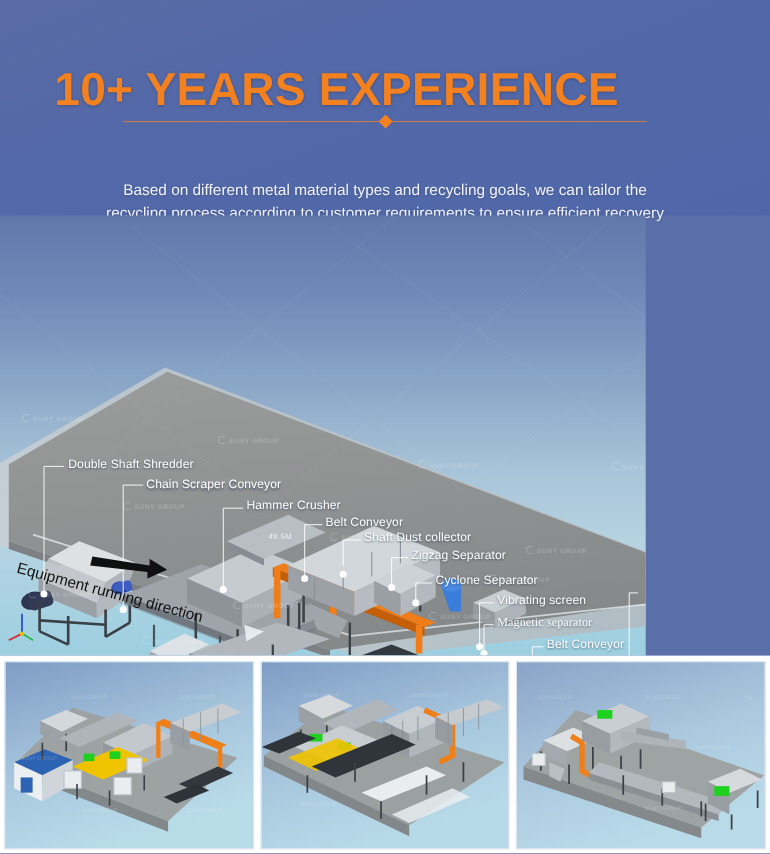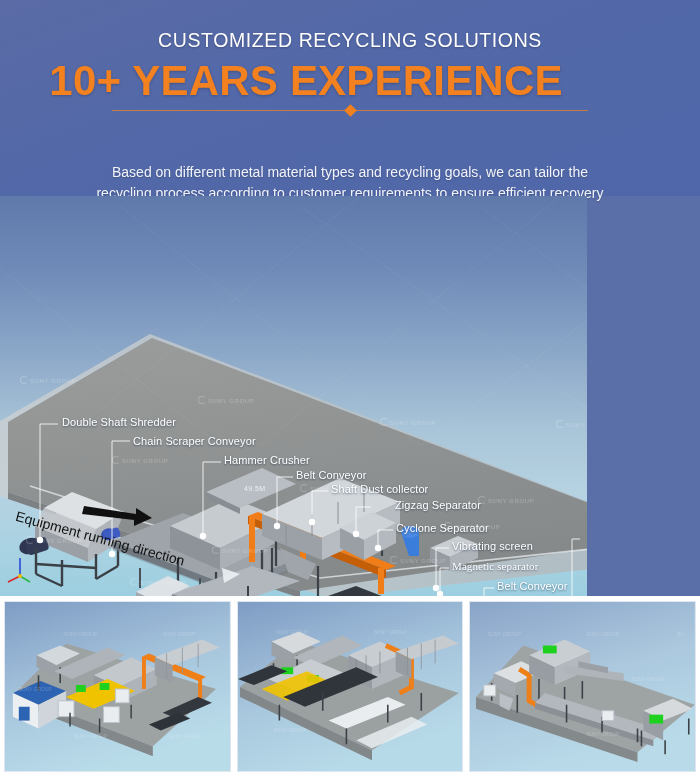--- a/index.html
+++ b/index.html
@@ -85,21 +85,20 @@
     border: 1px solid #dfe6ef; background: #b9d3e4;
   }
   .thumb svg { position:absolute; left:0; top:0; width:100%; height:100%; }
 </style>
 </head>
 <body>
 
 <div class="page">
 
   <div class="header">
-    <div class="kicker">CUSTOMIZED RECYCLING SOLUTIONS</div>
     <div class="headline">10+ YEARS EXPERIENCE</div>
     <div class="divider"></div>
     <div class="subtext">Based on different metal material types and recycling goals, we can tailor the recycling process according to customer requirements to ensure efficient recovery results.</div>
   </div>
 
   <div class="diagram">
 
     <svg class="diagram-svg" viewBox="0 0 700 400">
       <defs>
         <linearGradient id="floorG" x1="0" y1="0" x2="0.3" y2="1">
@@ -362,21 +361,21 @@
         <path d="M20,380 L30,386" stroke="#2ab84a" stroke-width="1.6"></path>
         <circle cx="20" cy="380" r="2" fill="#f0c000"></circle>
       </g>
     </svg>
 
     <div class="lbl" style="left:62px;  top:220px;">Double Shaft Shredder</div>
     <div class="lbl" style="left:133px; top:239px;">Chain Scraper Conveyor</div>
     <div class="lbl" style="left:224px; top:258px;">Hammer Crusher</div>
     <div class="lbl" style="left:296px; top:273px;">Belt Conveyor</div>
     <div class="lbl" style="left:331px; top:287px;">Shaft Dust collector</div>
-    <div class="lbl" style="left:374px; top:303px;margin-left:21px;">Zigzag Separator</div>
+    <div class="lbl" style="left:374px; top:303px;">Zigzag Separator</div>
     <div class="lbl" style="left:396px; top:326px;">Cyclone Separator</div>
     <div class="lbl" style="left:452px; top:344px;">Vibrating screen</div>
     <div class="lbl" style="left:452px; top:364px;font-family:Liberation Serif, serif;">Magnetic separator</div>
     <div class="lbl" style="left:497px; top:384px;">Belt Conveyor</div>
     <div class="lbl" style="left:616px; top:335px;margin-top:40px;">Rotary screen</div>
 
     <div class="dim" style="left:244px; top:289px;">49.5M</div>
     <div class="dim" style="left:592px; top:320px;">16.5M</div>
     <div class="dim" style="left:636px; top:214px;">5.2M</div>
 

